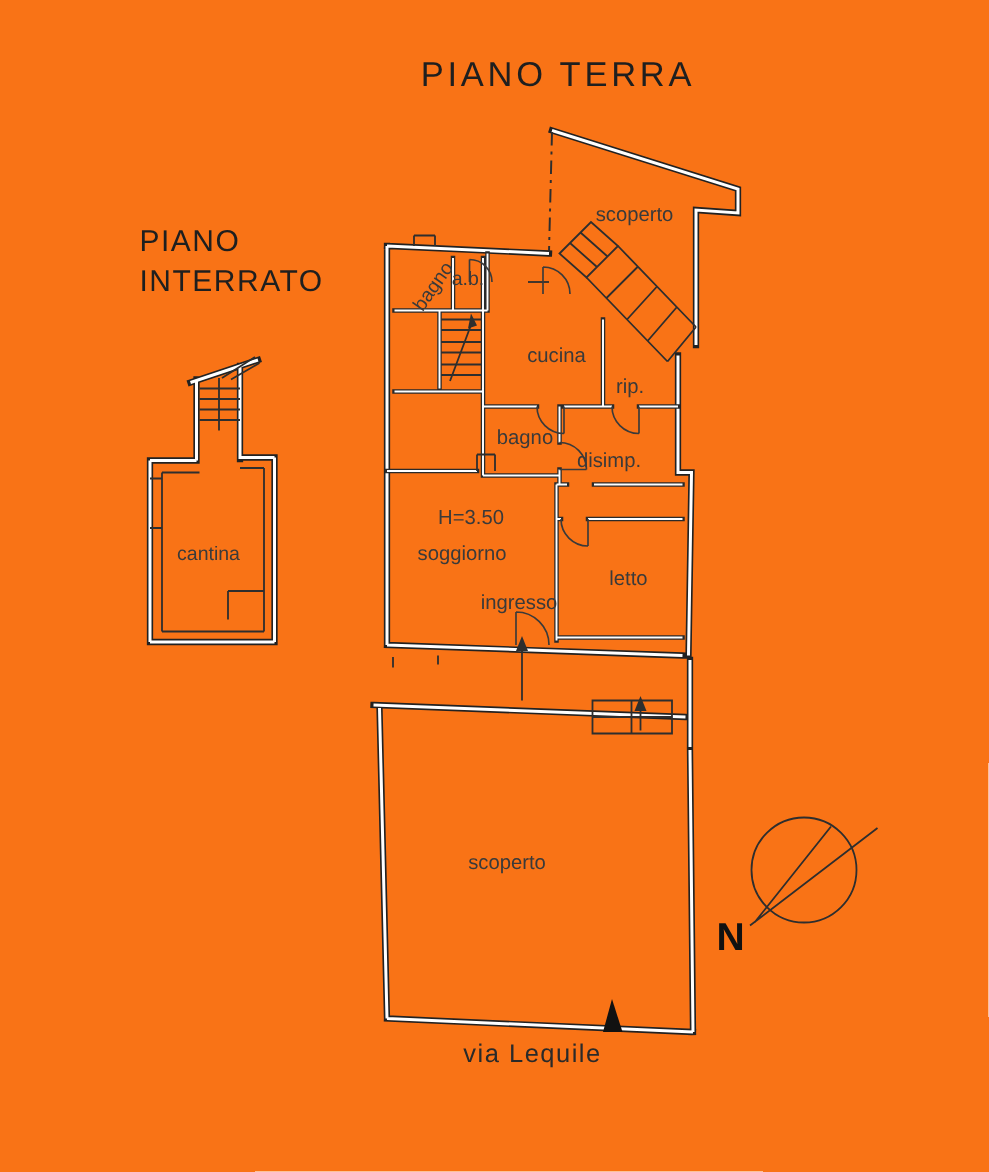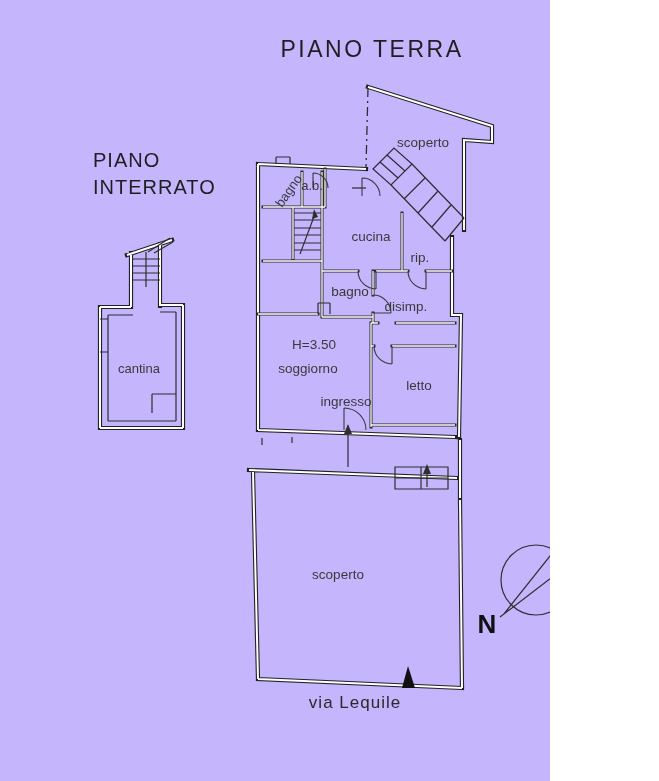--- a/index.html
+++ b/index.html
@@ -1,17 +1,17 @@
 <!DOCTYPE html>
 <html><head>
 <meta charset="utf-8">
 <style>
   html,body{margin:0;padding:0;background:#ffffff;}
   .sheet{
-    position:relative;width:550px;height:781px;background:#c4b5fd;
+    position:relative;width:659px;height:781px;background:#f97316;
     font-family:"Liberation Sans", sans-serif;overflow:hidden;
   }
   svg text{font-family:"Liberation Sans", sans-serif;}
   .room-label{fill:#3a3a3a;font-size:13.5px;}
   .small-label{fill:#3a3a3a;font-size:13px;}
   .plan-title{fill:#1f1f1f;font-size:23px;letter-spacing:2.5px;}
   .plan-subtitle{fill:#1f1f1f;font-size:20px;letter-spacing:1px;}
   .street-label{fill:#2a2a2a;font-size:17px;letter-spacing:1px;}
   .north-label{fill:#111;font-size:26px;font-weight:bold;}
   .wall-outer{stroke:#222;stroke-width:4.2;fill:none;stroke-linecap:square;}

